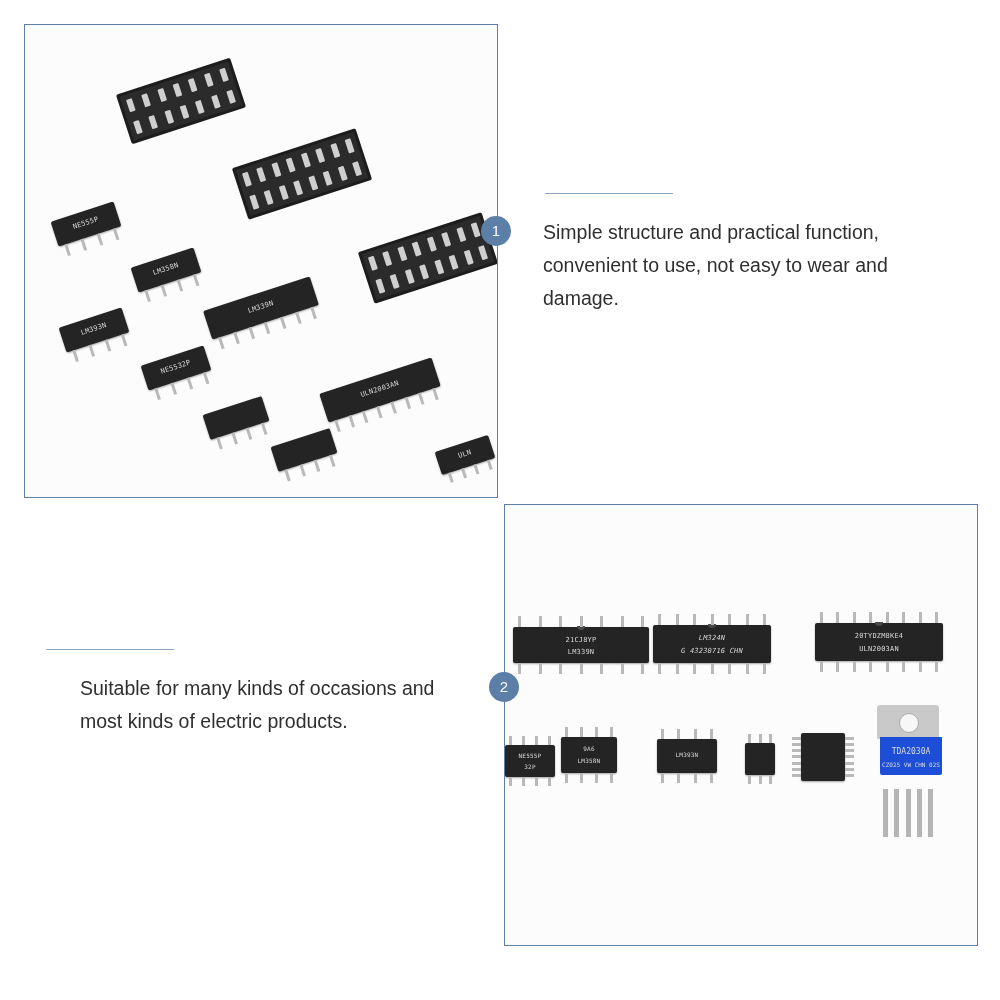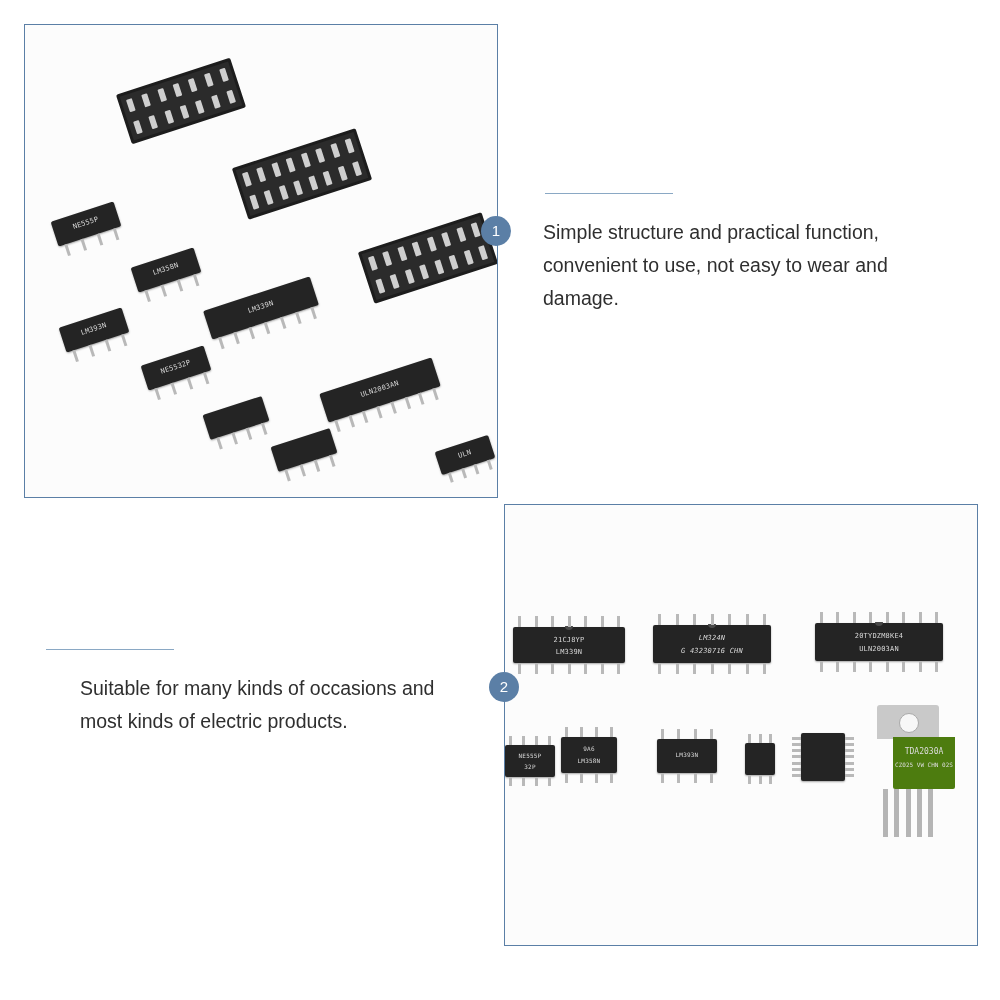--- a/index.html
+++ b/index.html
@@ -130,25 +130,25 @@
     top: 8px;
     margin-left: -9px;
     width: 18px;
     height: 18px;
     border-radius: 50%;
     background: #f7f7f7;
     border: 1px solid #aaa;
   }
   .to220 .body {
     position: absolute;
-    left: 16px;
+    left: 3px;
     top: 32px;
     width: 100%;
-    height: 52px;
-    background: #4d7c0f;
+    height: 38px;
+    background: #1d4ed8;
     border-radius: 0 0 2px 2px;
   }
   .to220 .body .t {
     position: absolute;
     left: 0; right: 0;
     color: #dcdcdc;
     font-family: "DejaVu Sans Mono", monospace;
     font-size: 8px;
     text-align: center;
   }
@@ -385,21 +385,21 @@
             <i></i>
         </div>
       </div>
 
     </div>
   </div>
 
   <div class="panel" id="panel-2">
     <div class="photo">
 
-      <div class="chip" style="left:8px; top:122px; width:112px; height:36px;">
+      <div class="chip" style="left:8px; top:122px; width:136px; height:36px;">
         <div class="body-notch"></div>
         <div class="lbl" style="top:9px;">21CJ8YP</div>
         <div class="lbl" style="top:21px;">LM339N</div>
         <div class="pins" style="left:5px; right:5px; top:-11px; height:11px;">
           <i></i>
             <i></i>
             <i></i>
             <i></i>
             <i></i>
             <i></i>

